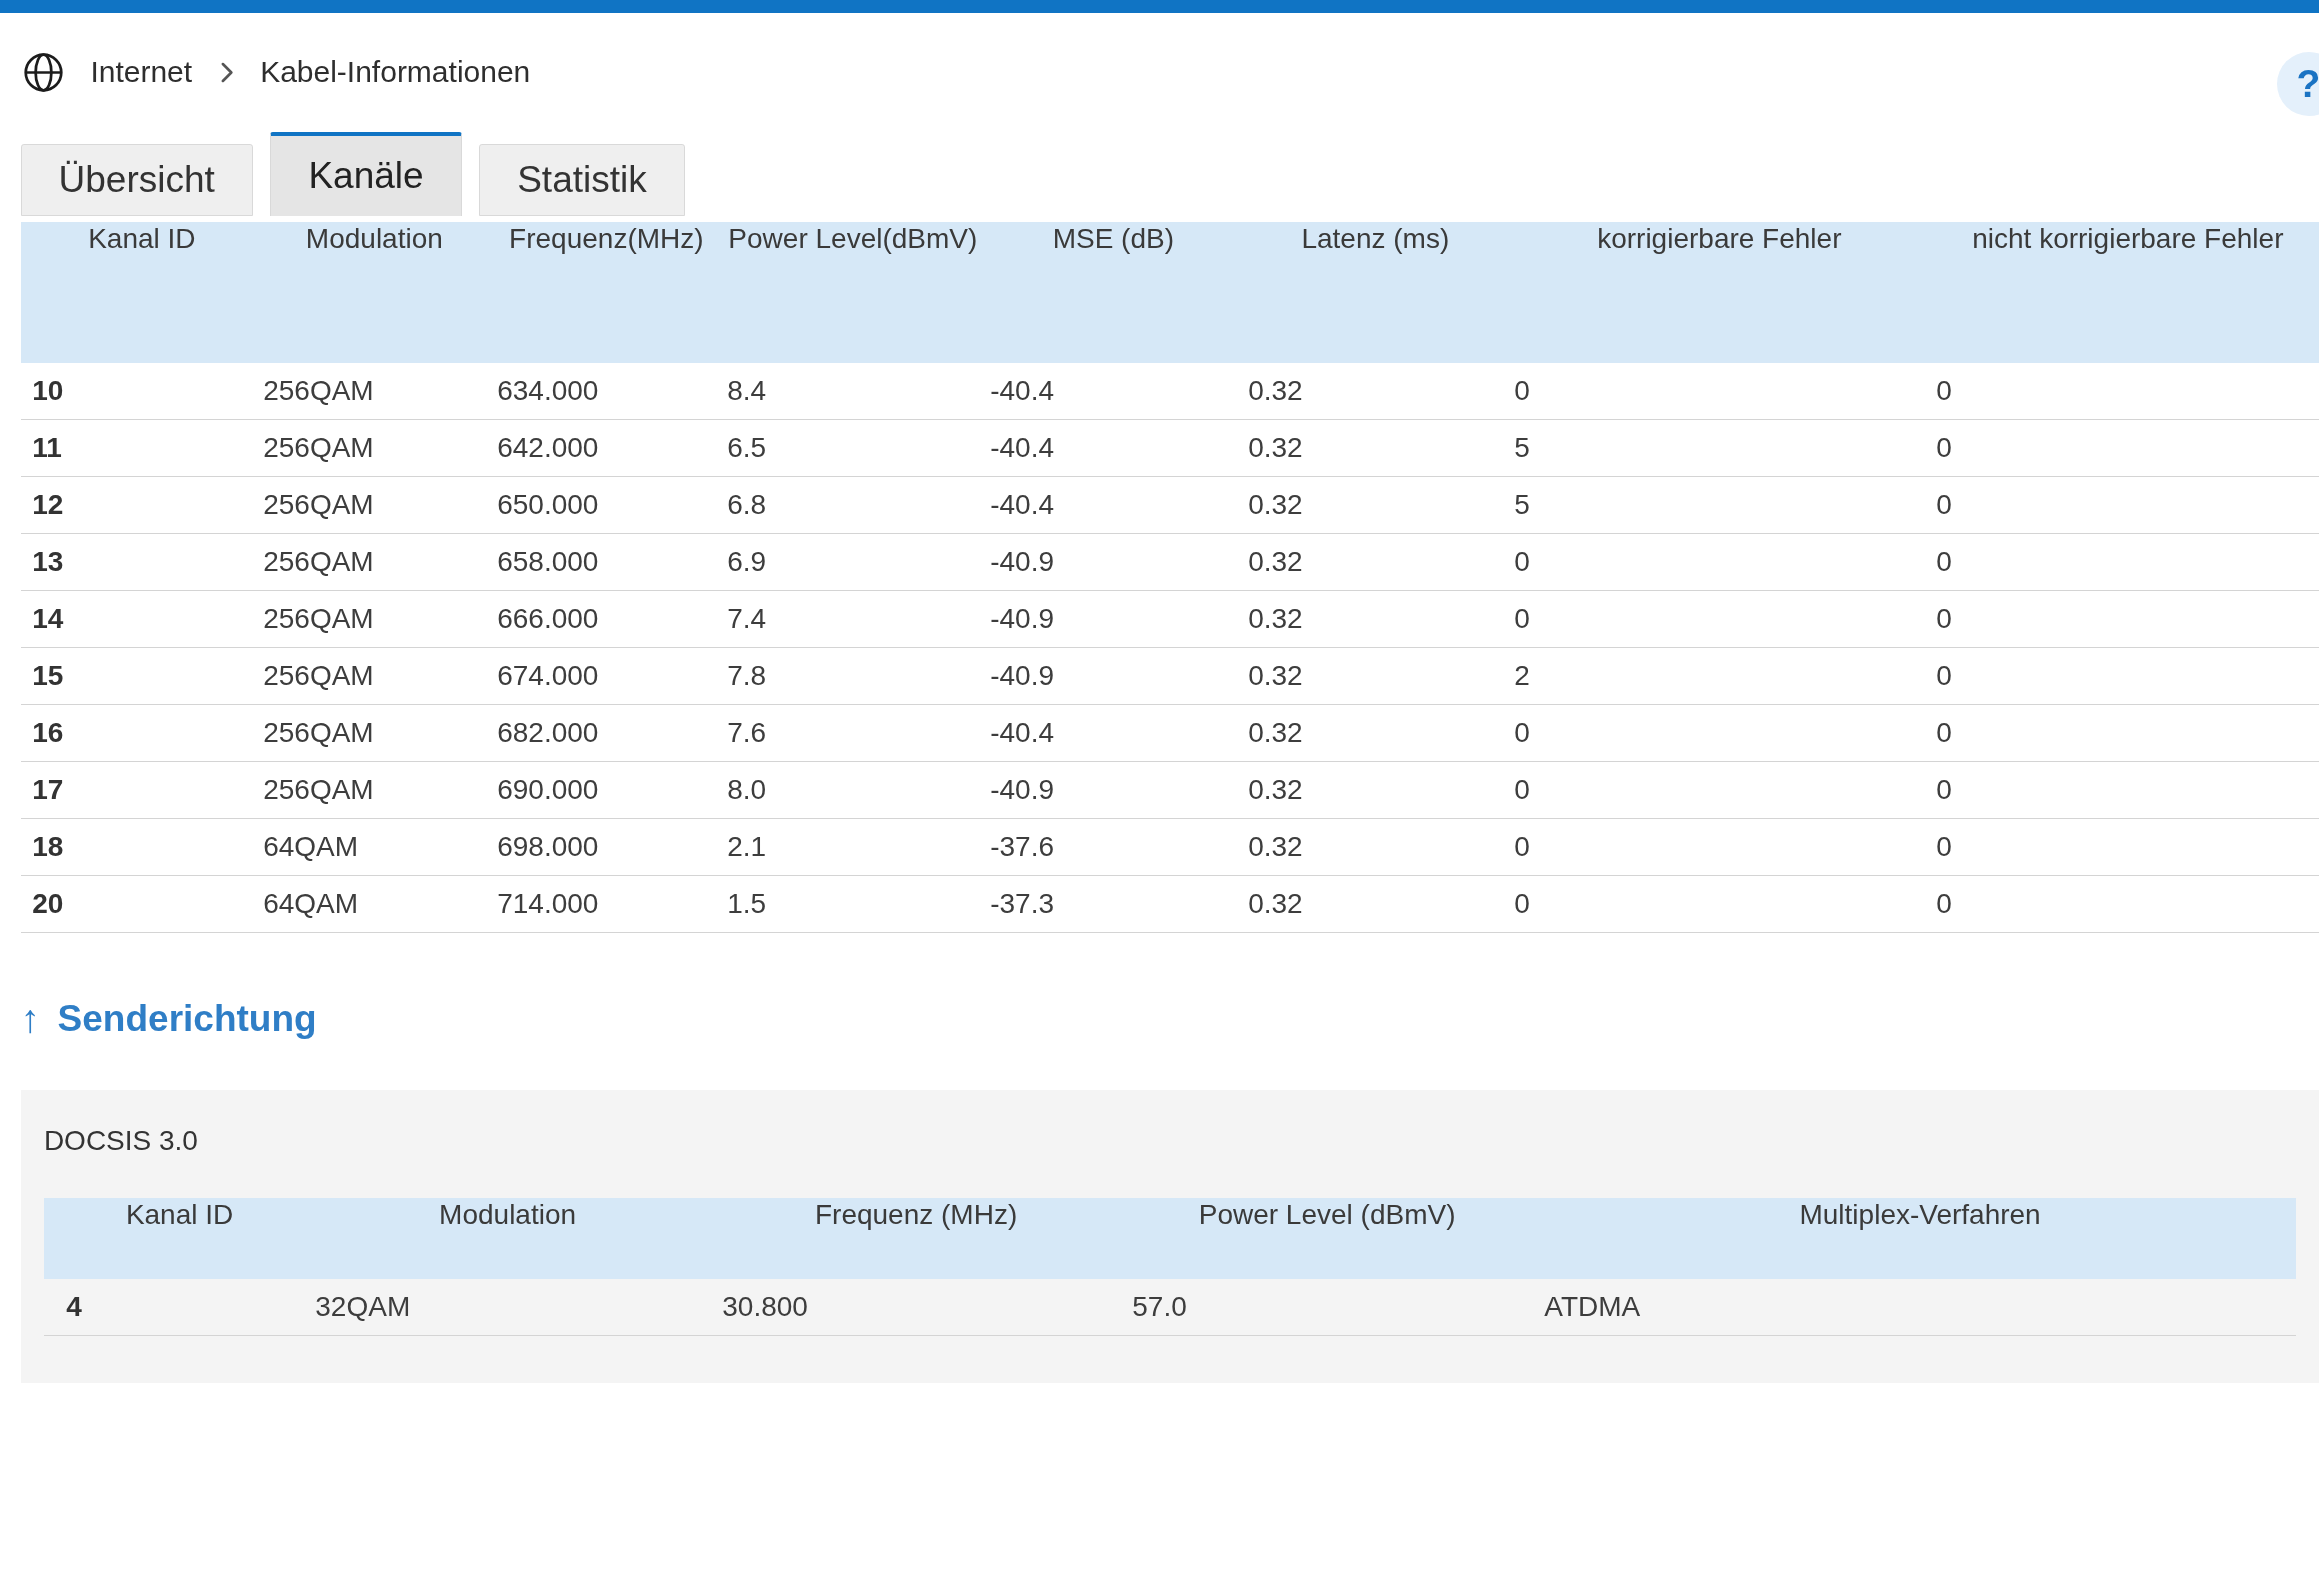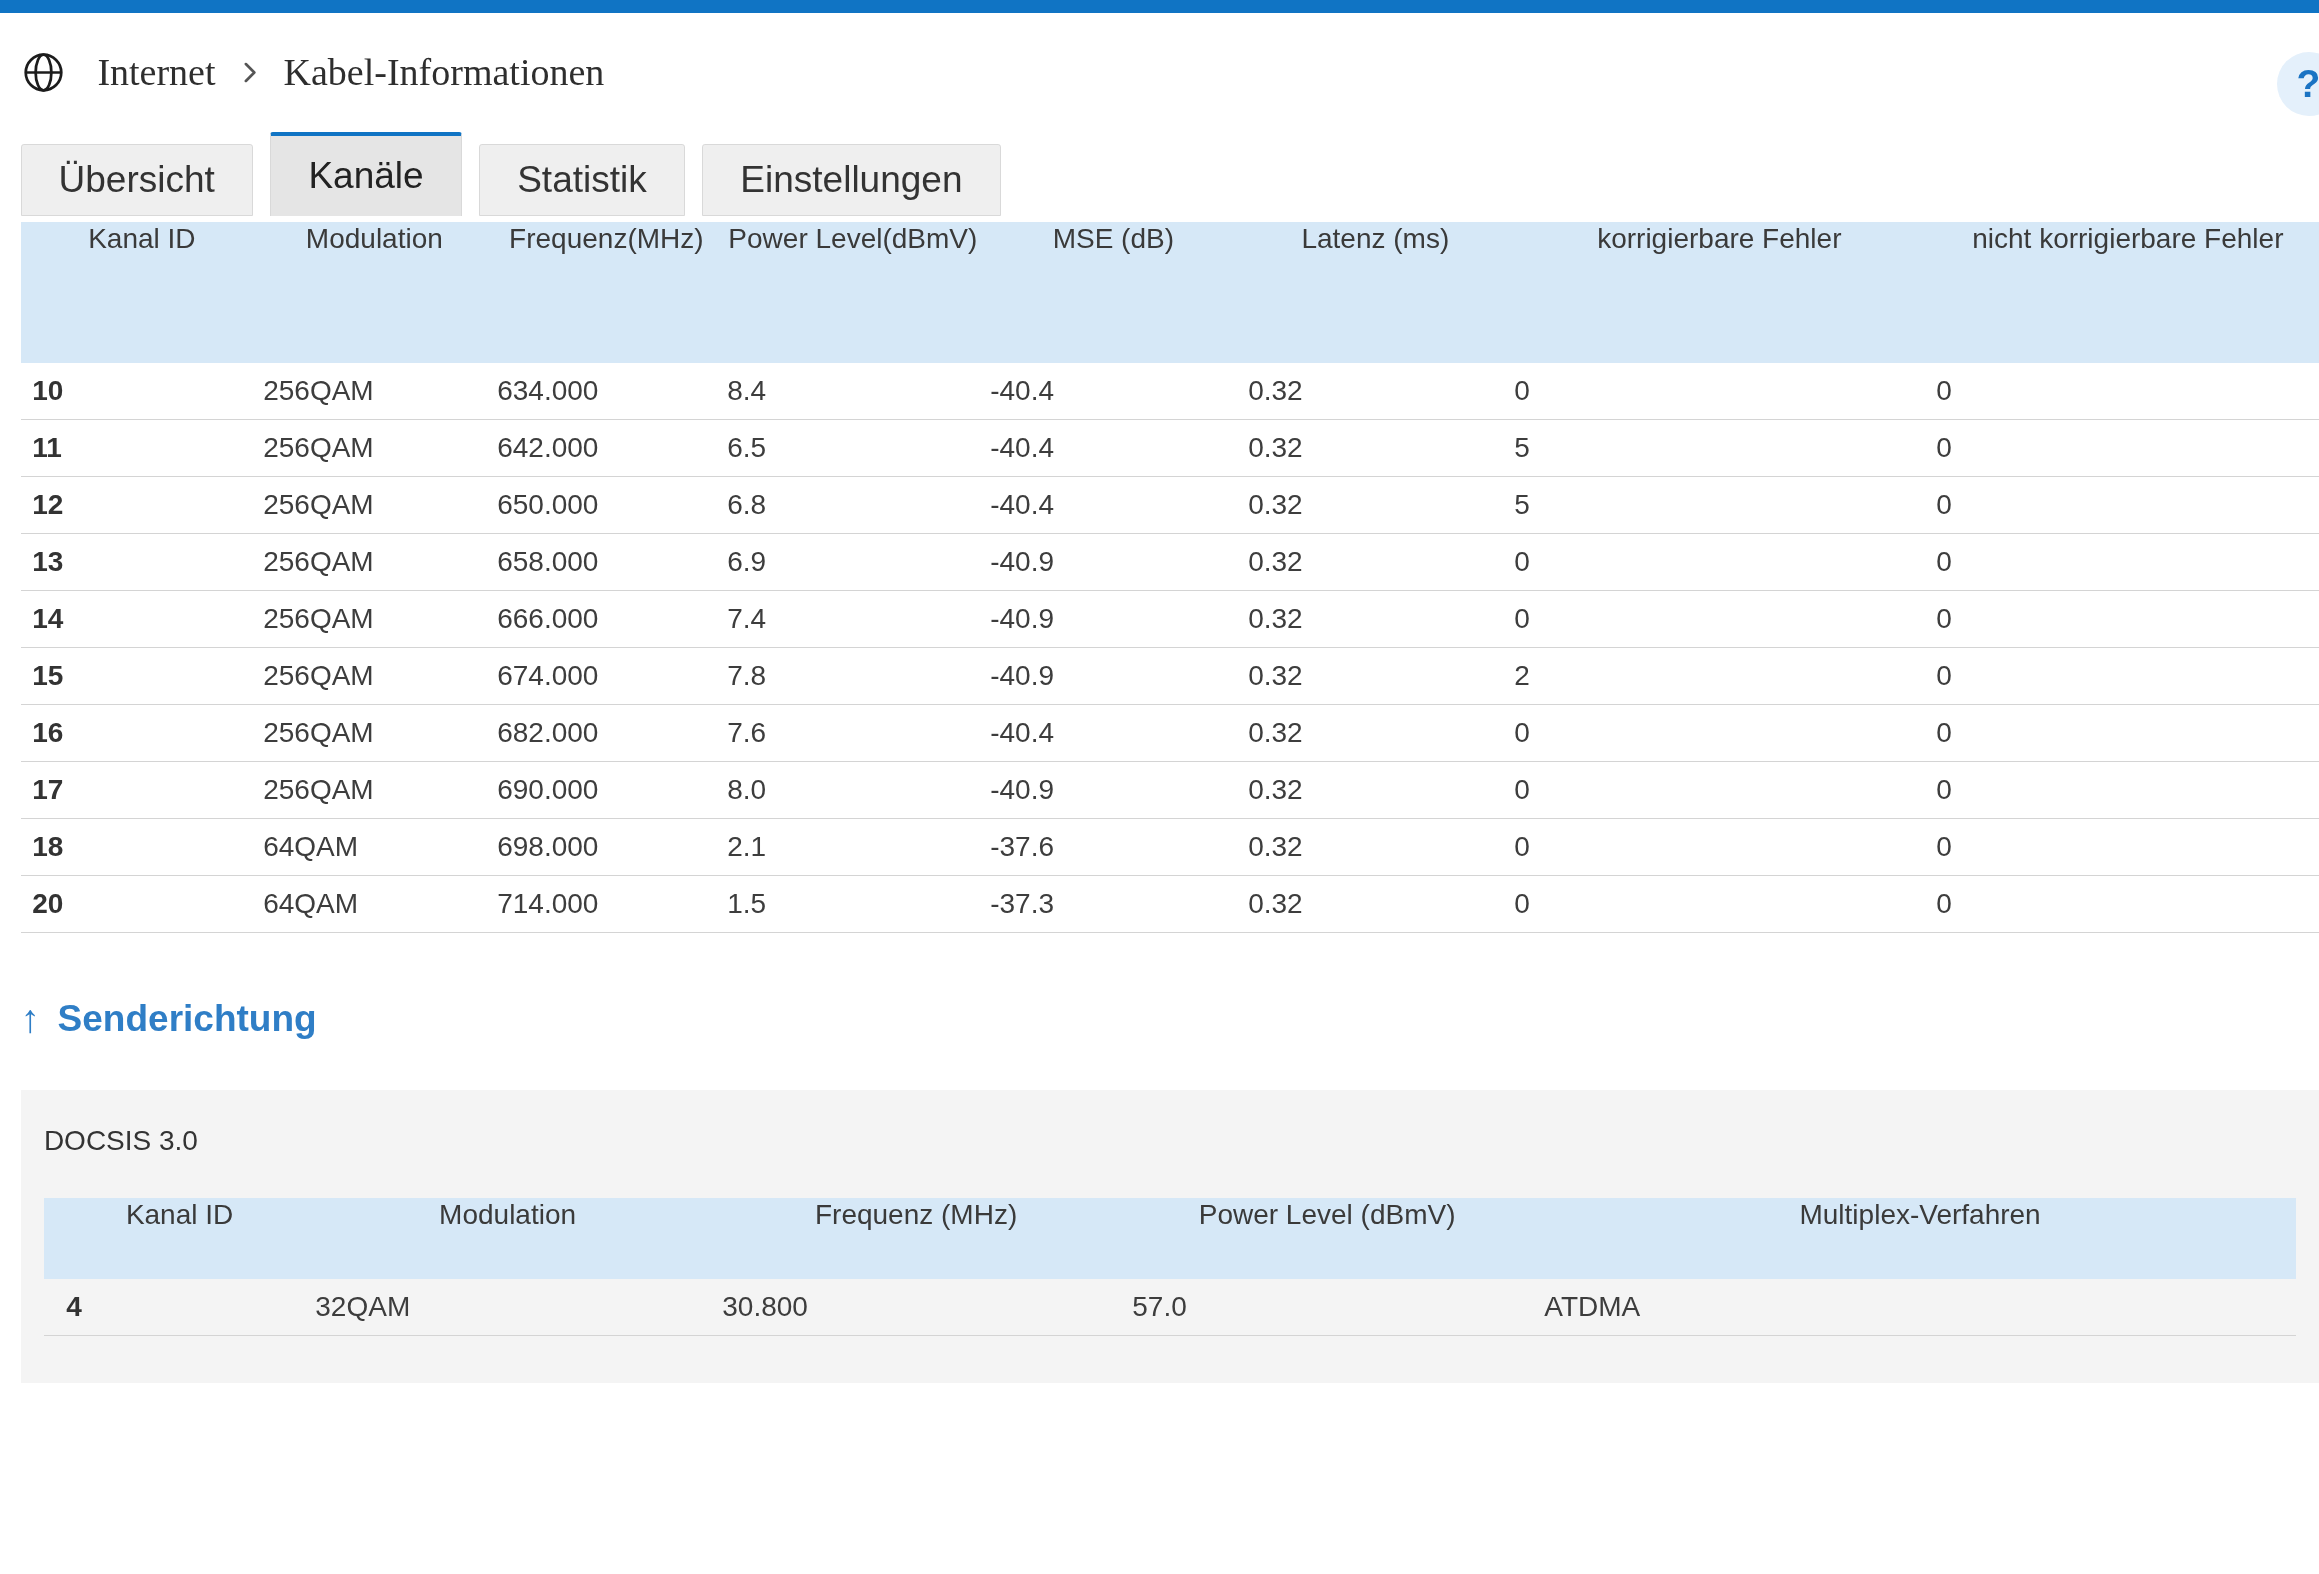--- a/index.html
+++ b/index.html
@@ -5,21 +5,21 @@
   * { margin:0; padding:0; box-sizing:border-box; }
   html,body {
     width:2319px; height:1574px; overflow:hidden;
     background:#ffffff; color:#333;
     font-family:"Liberation Sans", sans-serif;
   }
   .topbar { height:12.7px; background:#1074c4; }
 
   .page-header { position:relative; height:119px; display:flex; align-items:center; padding-left:23.4px; }
   .globe-wrap { width:41px; height:41px; display:flex; align-items:center; justify-content:center; }
-  .breadcrumb { display:flex; align-items:center; gap:19.5px; margin-left:33px; font-size:38px; color:#2e2e2e;font-family:Liberation Serif, serif; }
+  .breadcrumb { display:flex; align-items:center; gap:19.5px; margin-left:26px; font-size:30px; color:#2e2e2e; }
   .crumb-sep { display:flex; align-items:center; }
   .help-btn {
     position:absolute; right:-21.5px; top:39px; width:64px; height:64px; border-radius:50%;
     background:#e4f0fb; color:#1a73c3; font-size:39px; font-weight:700;
     display:flex; align-items:center; justify-content:center; cursor:pointer;
   }
 
   .tab-bar { display:flex; gap:17.6px; padding-left:20.5px; align-items:flex-end; height:84px; }
   .tab {
     background:#efefef; border:1px solid #d9d9d9; font-size:37px; color:#333;
@@ -74,21 +74,20 @@
   </div>
   <div class="help-btn">
     <span>?</span>
   </div>
 </div>
 
 <div class="tab-bar">
     <div class="tab">Übersicht</div>
     <div class="tab active">Kanäle</div>
     <div class="tab">Statistik</div>
-    <div class="tab">Einstellungen</div>
   </div>
 
 <div class="table">
     <div class="thead grid-down">
       <div class="th">
         <div>Kanal ID</div>
       </div>
       <div class="th">
         <div>Modulation</div>
       </div>

